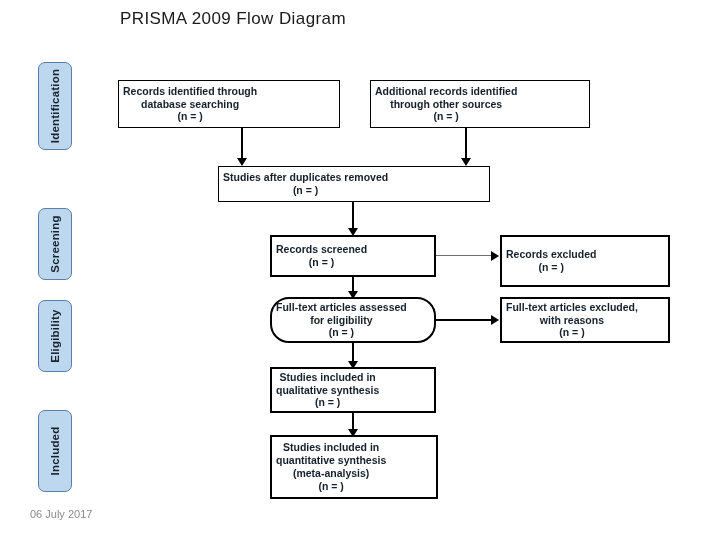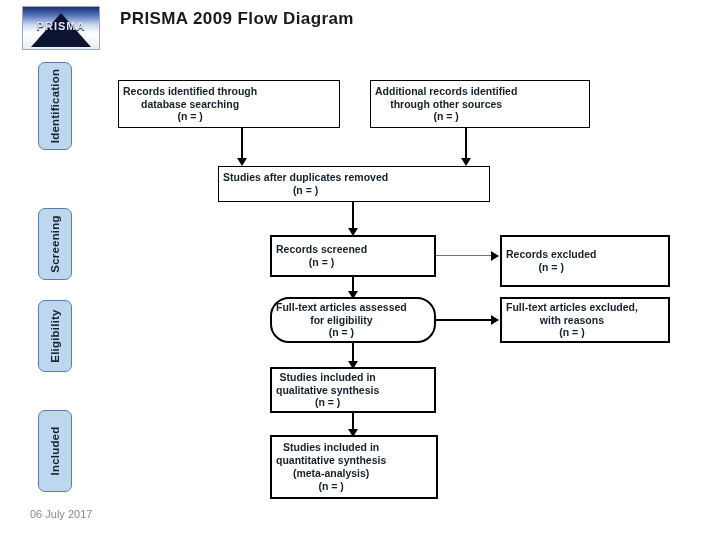--- a/index.html
+++ b/index.html
@@ -52,21 +52,21 @@
     color: #dfe6f5;
     text-shadow: 0 1px 0 #0b1228;
   }
 
   
   #title {
     position: absolute;
     left: 120px;
     top: 9px;
     font-size: 17px;
-    font-weight: bold;
+    font-weight: normal;
     color: #1a1a1a;
     letter-spacing: 0.4px;
   }
 
   
   .stage {
     position: absolute;
     left: 38px;
     width: 34px;
     background: #bdd7ee;
@@ -135,24 +135,20 @@
     top: 508px;
     font-size: 11px;
     color: #8a8a8a;
   }
 </style>
 </head>
 <body>
 
 <div id="slide">
 
-  <div id="logo">
-    <div class="pyramid"></div>
-    <div class="logo-word">PRISMA</div>
-  </div>
 
   <div id="title">PRISMA 2009 Flow Diagram</div>
 
   <div class="stage" style="top:62px; height:88px;">
     <span class="stage-text">Identification</span>
   </div>
   <div class="stage" style="top:208px; height:72px;">
     <span class="stage-text">Screening</span>
   </div>
   <div class="stage" style="top:300px; height:72px;">

